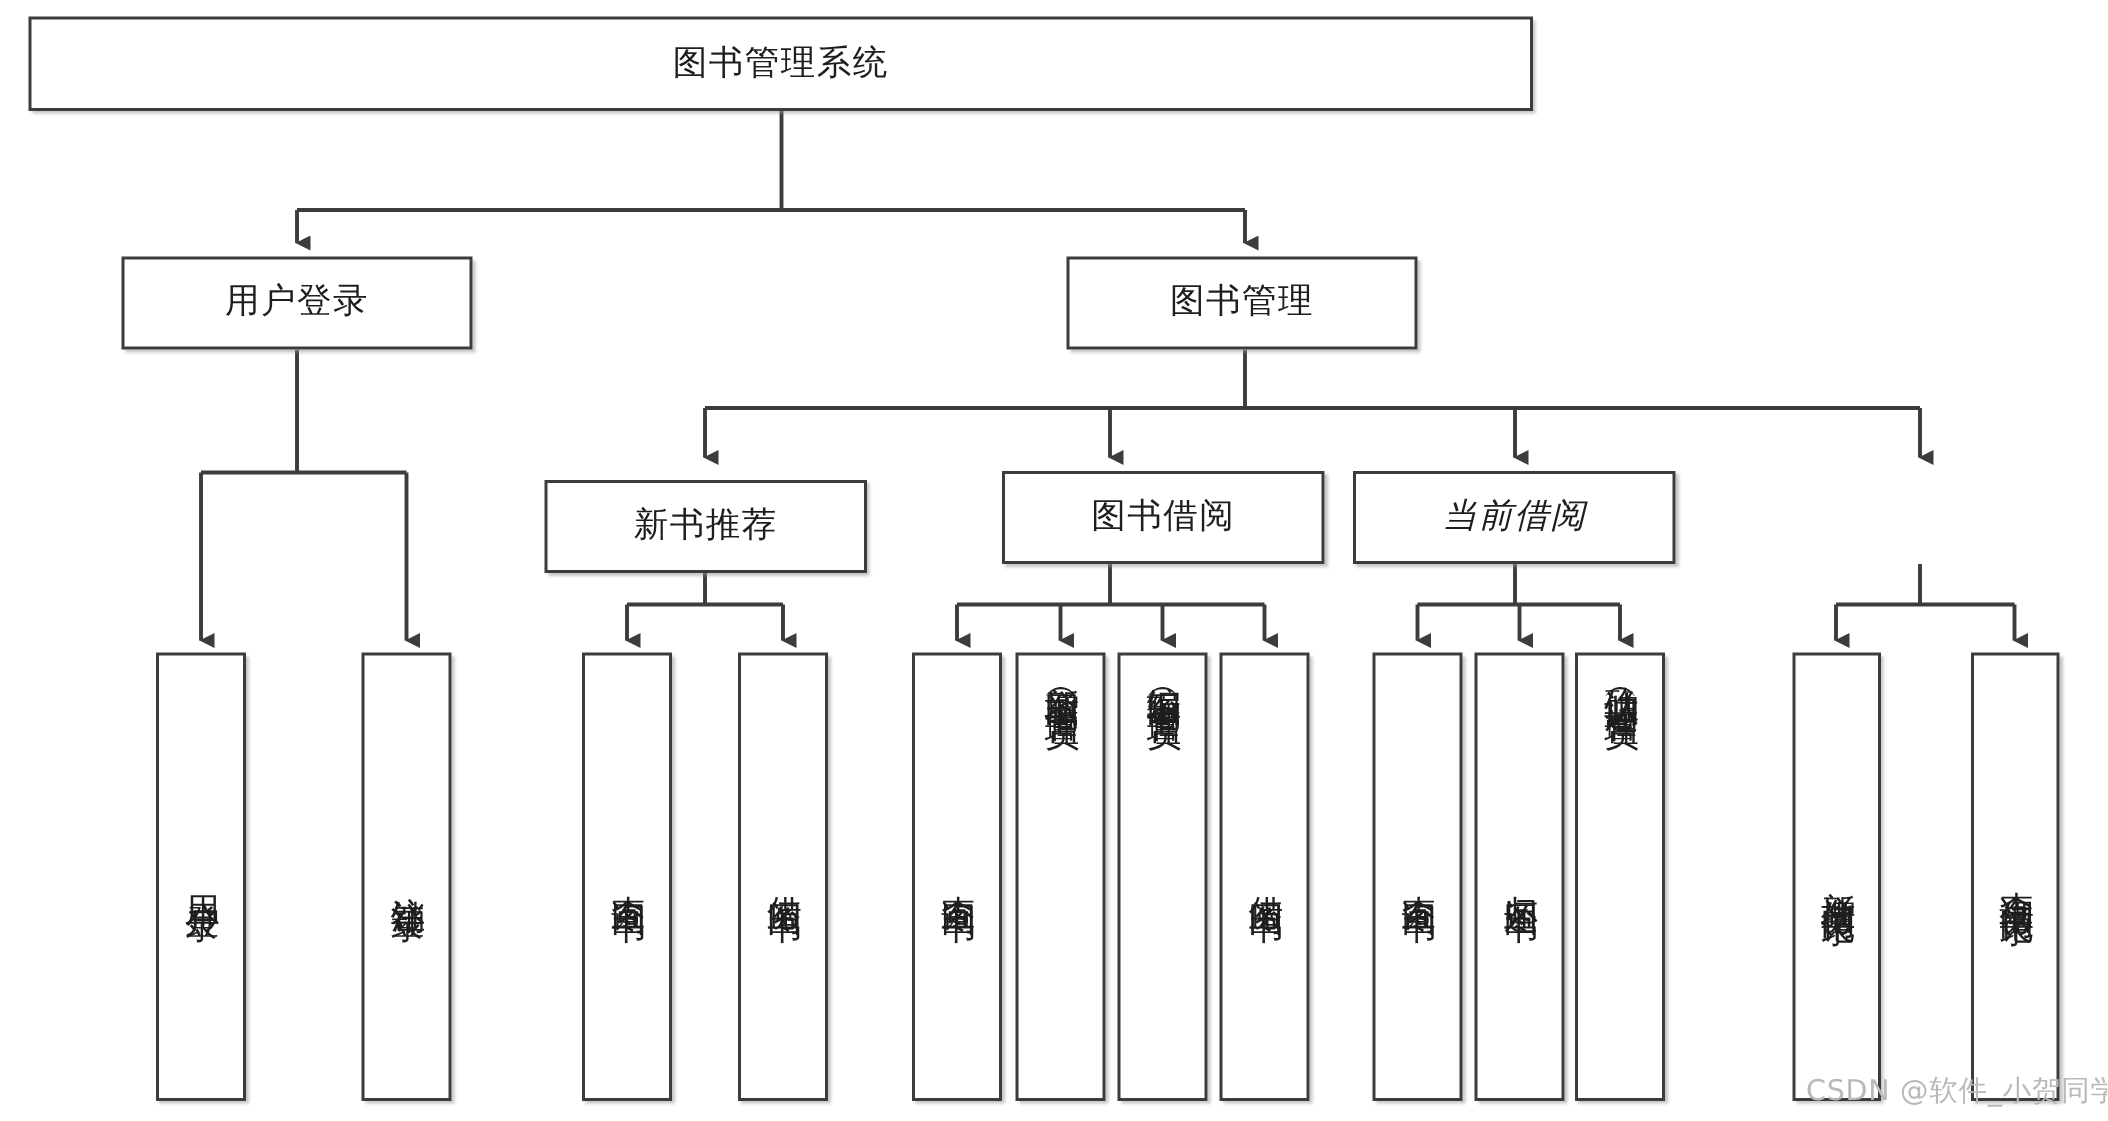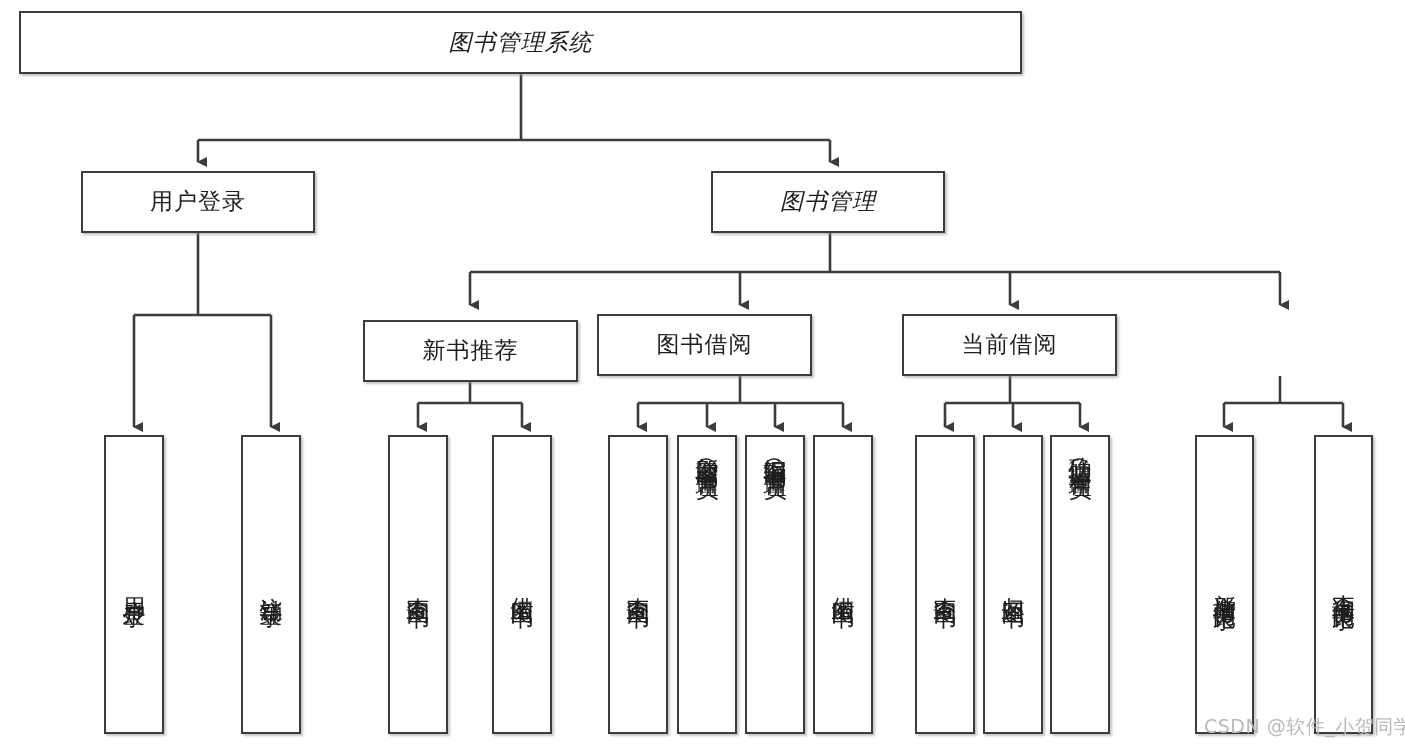--- a/index.html
+++ b/index.html
@@ -121,38 +121,38 @@
       <path d="M1013,403 L1013,427" marker-end="url(#ah)"></path>
       <path d="M1080,403 L1080,427" marker-end="url(#ah)"></path>
 
       <path d="M1280,376 L1280,403"></path>
       <path d="M1224,403 L1343,403"></path>
       <path d="M1224,403 L1224,427" marker-end="url(#ah)"></path>
       <path d="M1343,403 L1343,427" marker-end="url(#ah)"></path>
     </g>
   </svg>
 
-  <div class="node" style="left:19px; top:11px; width:1003px; height:63px;font-style:italic;">
+  <div class="node" style="left:19px; top:11px; width:1003px; height:63px;">
     <span class="lbl">图书管理系统</span>
   </div>
 
   <div class="node" style="left:81px; top:171px; width:234px; height:62px;">
     <span class="lbl">用户登录</span>
   </div>
-  <div class="node" style="left:711px; top:171px; width:234px; height:62px;font-style:italic;">
+  <div class="node" style="left:711px; top:171px; width:234px; height:62px;">
     <span class="lbl">图书管理</span>
   </div>
 
   <div class="node" style="left:363px; top:320px; width:215px; height:62px;">
     <span class="lbl">新书推荐</span>
   </div>
-  <div class="node" style="left:597px; top:314px; width:215px; height:62px;">
+  <div class="node" style="left:668px; top:314px; width:215px; height:62px;">
     <span class="lbl">图书借阅</span>
   </div>
-  <div class="node" style="left:902px; top:314px; width:215px; height:62px;">
+  <div class="node" style="left:902px; top:314px; width:215px; height:62px;font-style:italic;">
     <span class="lbl">当前借阅</span>
   </div>
 
   <div class="node vert" style="left:104px; top:435px; width:60px; height:299px;">
     <span class="lbl">用户登录</span>
   </div>
   <div class="node vert" style="left:241px; top:435px; width:60px; height:299px;">
     <span class="lbl">注销登录</span>
   </div>
 

